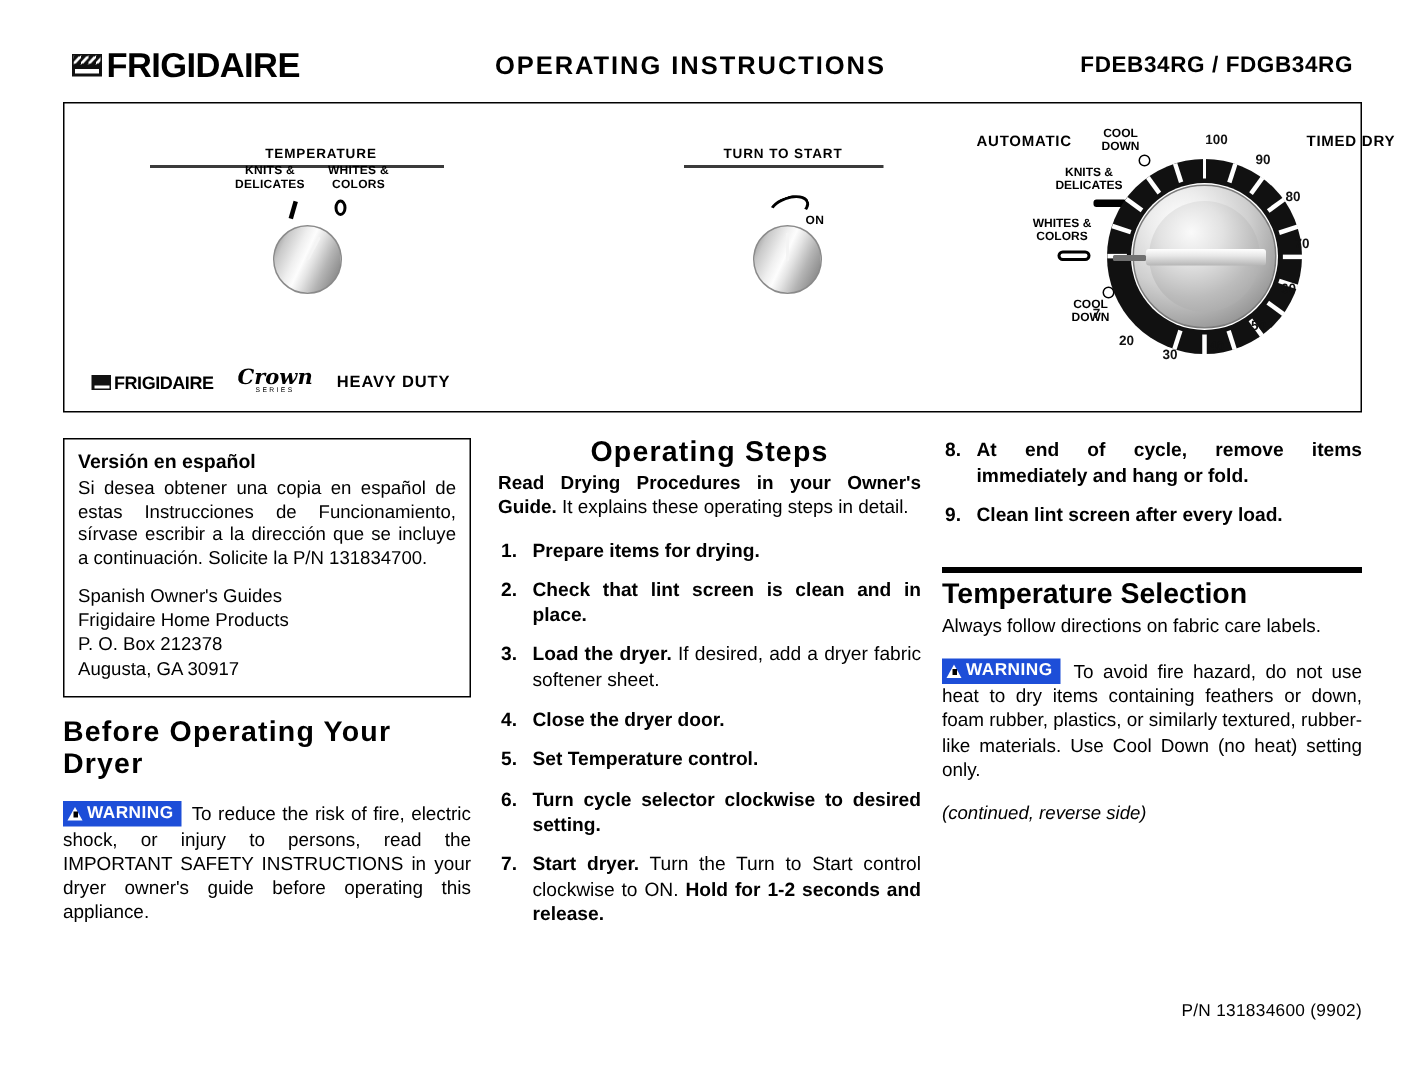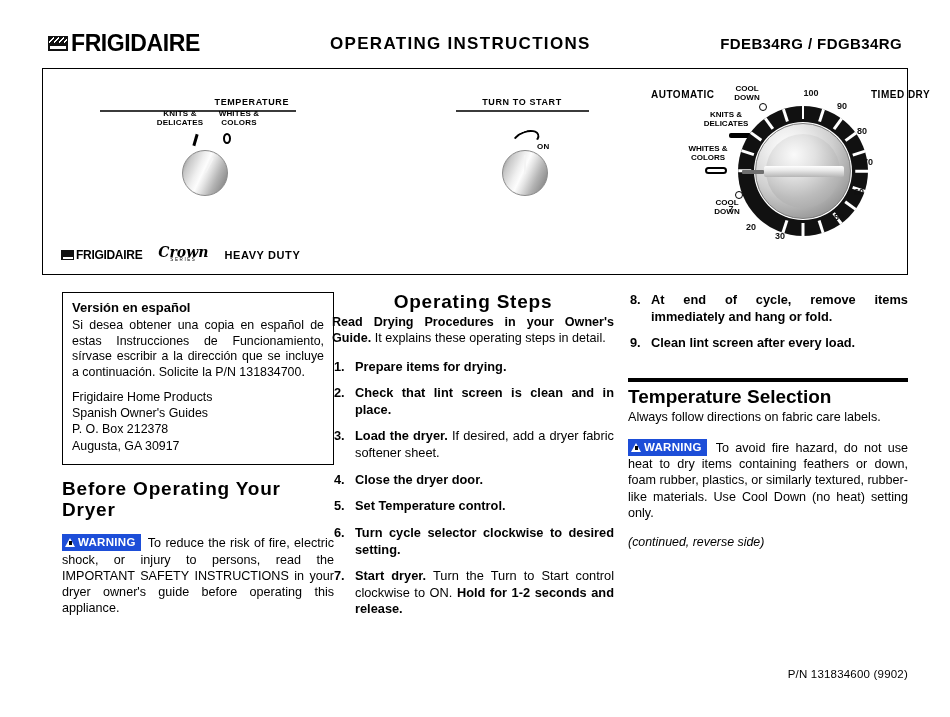--- a/index.html
+++ b/index.html
@@ -58,21 +58,21 @@
 
   .sec-label {
     position: absolute; text-align: center;
     font-size: 9px; font-weight: bold; letter-spacing: 0.6px;
   }
   .sec-rule {
     position: absolute; height: 1.5px; background: #3b3b3b;
   }
 
   
-  .temp-label { left: 96px; top: 28px; width: 150px; text-align: right; }
+  .temp-label { left: 96px; top: 28px; width: 150px; }
   .temp-rule  { left: 57px; top: 41px; width: 196px; }
   .knob-small {
     position: absolute; width: 46px; height: 46px; border-radius: 50%;
     background:
       linear-gradient(115deg,#7d7d7d 0%, #c9c9c9 18%, #efefef 36%, #fdfdfd 46%,
                       #e4e4e4 56%, #b4b4b4 72%, #8e8e8e 88%, #6f6f6f 100%);
     border: 1px solid #8a8a8a;
   }
   .knob-small .pointer {
     position: absolute; width: 2px; height: 17px; background: #f4f4f4;
@@ -199,21 +199,21 @@
   }
   .pb-series {
     font-size: 4.5px; letter-spacing: 1.6px; text-align: center;
     margin-top: -1px;
   }
   .pb-heavy { font-size: 11px; font-weight: bold; letter-spacing: 0.6px;
               position: relative; top: -1px; }
 
   
   .col { position: absolute; top: 292px; }
-  .col-1 { left: 42px;  width: 272px; margin-left: 20px; }
+  .col-1 { left: 42px;  width: 272px; }
   .col-2 { left: 332px; width: 282px; }
   .col-3 { left: 628px; width: 280px; }
 
   .es-box {
     border: 1.5px solid #000; padding: 7px 9px 10px 9px;
     font-size: 12.4px; line-height: 1.28;
   }
   .es-title { font-weight: bold; font-size: 13px; margin-bottom: 1px; }
   .es-para { text-align: justify; }
   .es-addr { margin-top: 8px; }
@@ -362,22 +362,22 @@
       </div>
       <div class="pb-heavy">HEAVY DUTY</div>
     </div>
   </div>
 
   <div class="col col-1">
     <div class="es-box">
       <div class="es-title">Versión en español</div>
       <div class="es-para">Si desea obtener una copia en español de estas Instrucciones de Funcionamiento, sírvase escribir a la dirección que se incluye a continuación. Solicite la P/N 131834700.</div>
       <div class="es-addr">
+        <div>Spanish Owner's Guides</div>
         <div>Frigidaire Home Products</div>
-        <div>Spanish Owner's Guides</div>
         <div>P. O. Box 212378</div>
         <div>Augusta, GA 30917</div>
       </div>
     </div>
 
     <h2 class="sec-head">Before Operating Your Dryer</h2>
 
     <div class="warn-block"><span class="warn-badge">
           <span class="warn-tri"></span>
           <span>WARNING</span>

